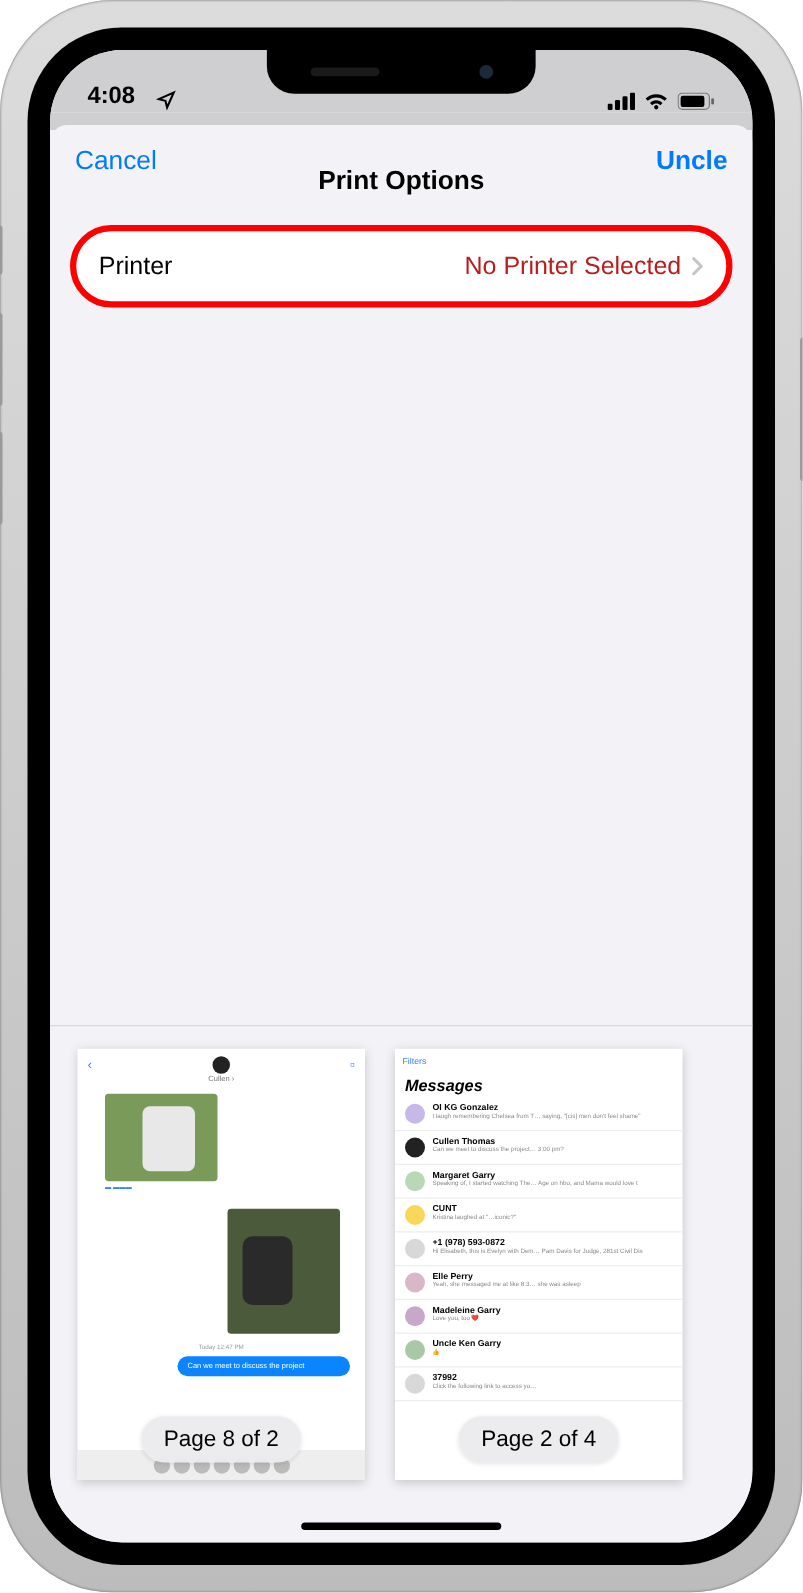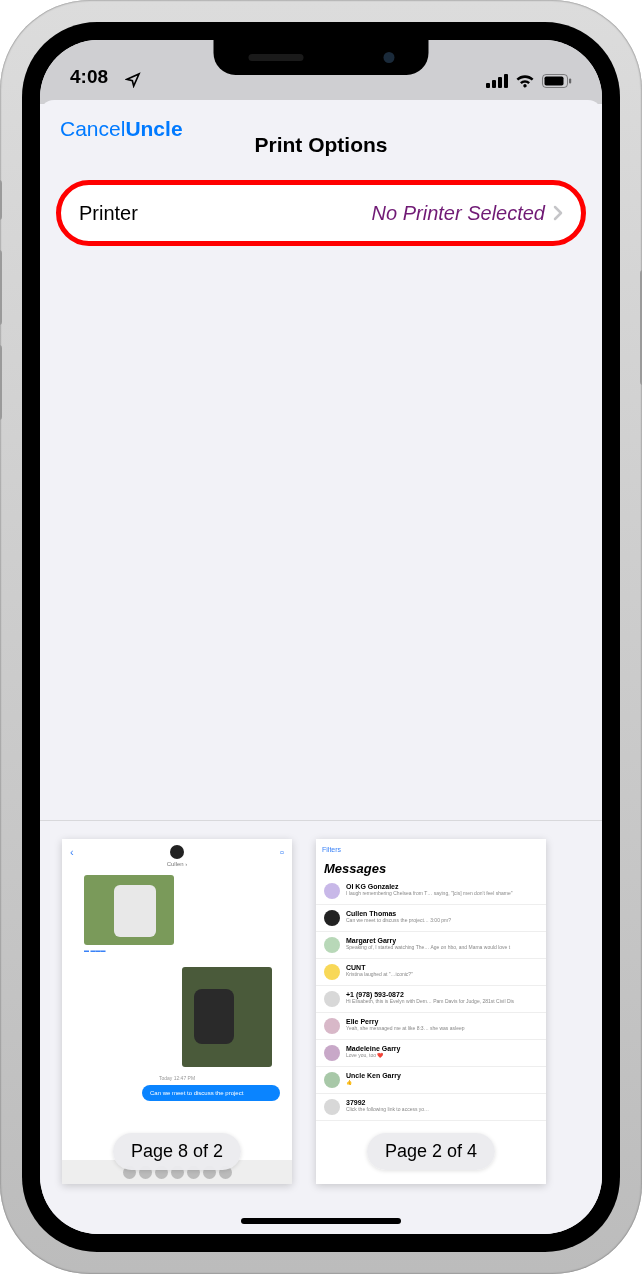--- a/index.html
+++ b/index.html
@@ -81,20 +81,21 @@
     border-top-right-radius: 14px;
     display:flex;
     flex-direction:column;
     position:relative;
     margin-top:-4px;
   }
   .nav {
     height: 58px;
     display: flex;
     align-items: center;
+    justify-content: space-between;
     padding: 0 20px;
     position:relative;
   }
   .nav .title {
     position:absolute;left:0;right:0;text-align:center;
     font-size: 21px;
     font-weight: 600;
     color:#000;
     pointer-events:none;
     margin-top:32px;
@@ -115,21 +116,21 @@
   .row {
     display: flex;
     align-items: center;
     padding: 14px 18px;
     font-size: 20px;
     min-height:56px;
   }
   .row + .row { border-top: 1px solid #e3e3e6; }
   .row .label { color: #000; text-align: right; }
   .row .spacer { flex: 1; }
-  .row .value { color: #701a75; font-size:20px;font-style:italic;}
+  .row .value { color: #b91c1c; font-size:20px;}
   .chev { margin-left: 8px; color: #c5c5c8; }
 
   .stepper {
     display: flex;
     border: 1px solid #d9d9dc;
     border-radius: 9px;
     overflow: hidden;
     height:38px;
   }
   .stepper button {

